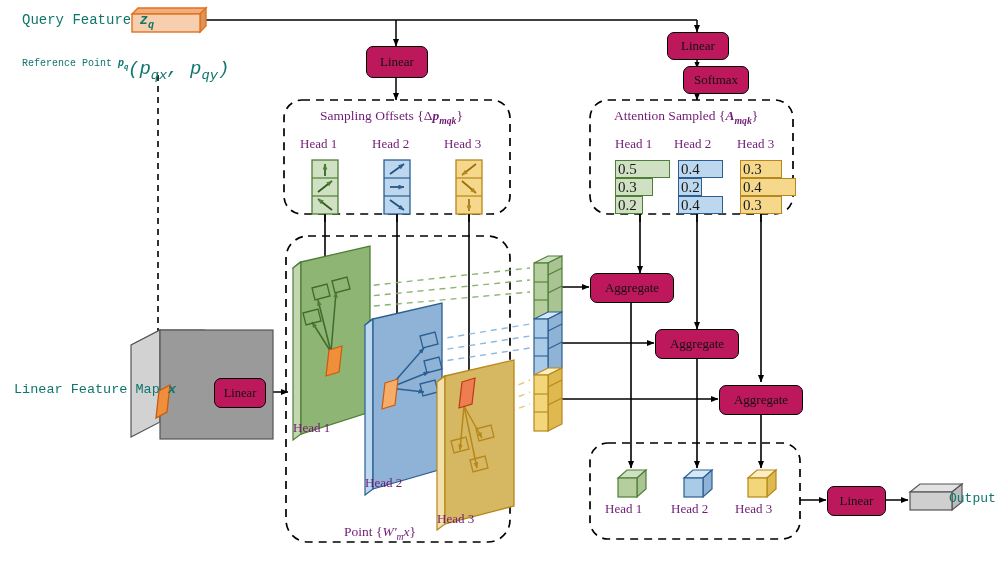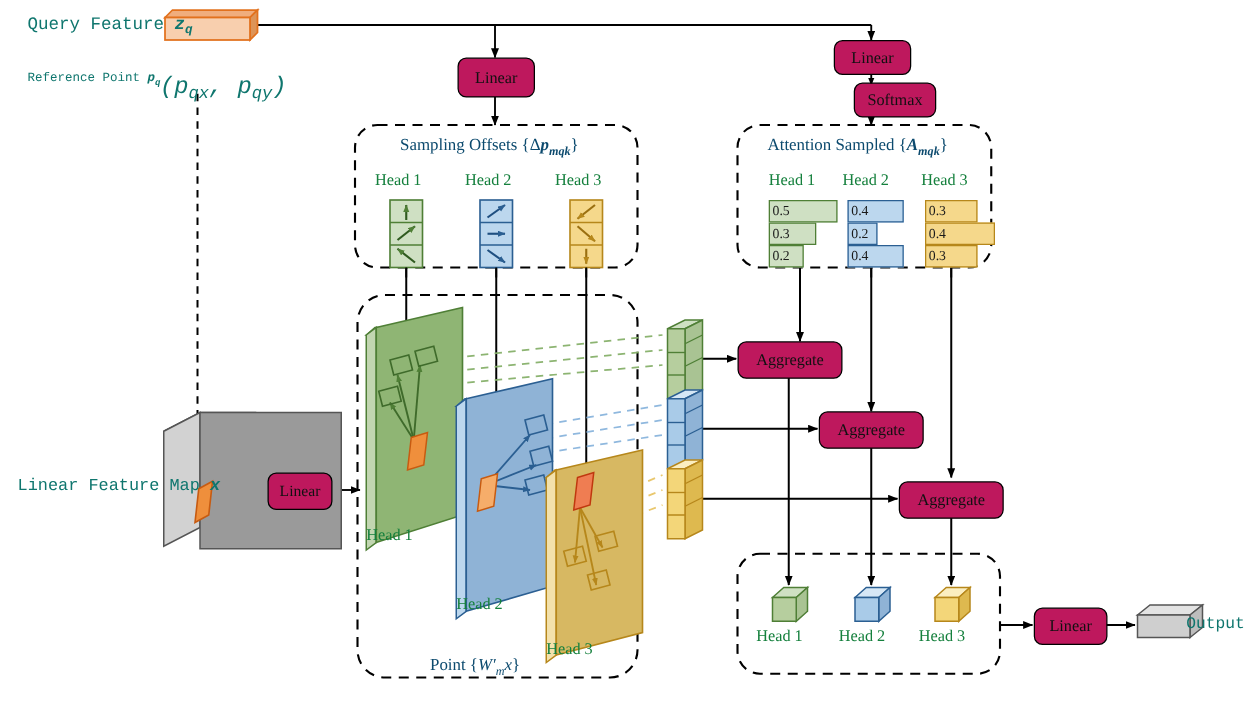--- a/index.html
+++ b/index.html
@@ -1,25 +1,25 @@
 <!DOCTYPE html>
 <html><head>
 <meta charset="utf-8">
 <style>
   html,body{margin:0;padding:0;background:#fff;}
   body{width:1000px;height:565px;position:relative;overflow:hidden;
        font-family:"Liberation Serif","DejaVu Serif",serif;color:#1a1a1a;}
   #stage{position:absolute;left:0;top:0;width:1000px;height:565px;}
   svg.layer{position:absolute;left:0;top:0;width:1000px;height:565px;overflow:visible;}
   .lbl{position:absolute;font-family:Liberation Mono, monospace;color:#0f766e;white-space:nowrap;}
-  .boxlbl{position:absolute;font-size:13.5px;white-space:nowrap;color:#0c4a6e;}
-  .headlbl{position:absolute;font-size:13px;white-space:nowrap;color:#15803d;}
+  .boxlbl{position:absolute;font-size:13.5px;white-space:nowrap;color:#701a75;}
+  .headlbl{position:absolute;font-size:13px;white-space:nowrap;color:#701a75;}
   .procbox{position:absolute;border:1.6px solid #000;border-radius:7px;background:#be185d;
            display:flex;align-items:center;justify-content:center;font-size:13px;color:#111;}
-  .wbar{position:absolute;font-size:11px;display:flex;align-items:center;
+  .wbar{position:absolute;font-size:15px;display:flex;align-items:center;
         padding-left:2px;box-sizing:border-box;}
   .watermark{position:absolute;font-family:"DejaVu Sans",sans-serif;font-size:14px;color:#c9c9c9;
              white-space:nowrap;}
   sub{font-size:.72em;}
 </style>
 </head>
 <body>
 
 <div id="stage">
 

